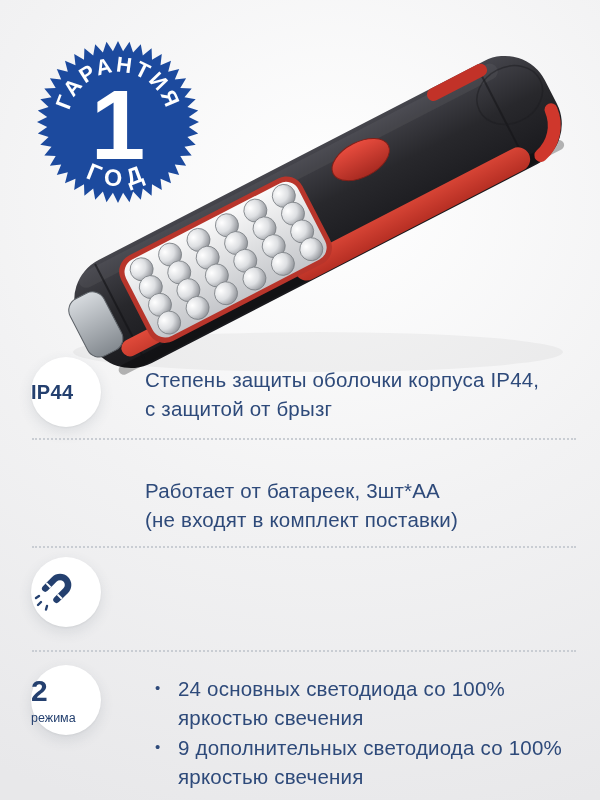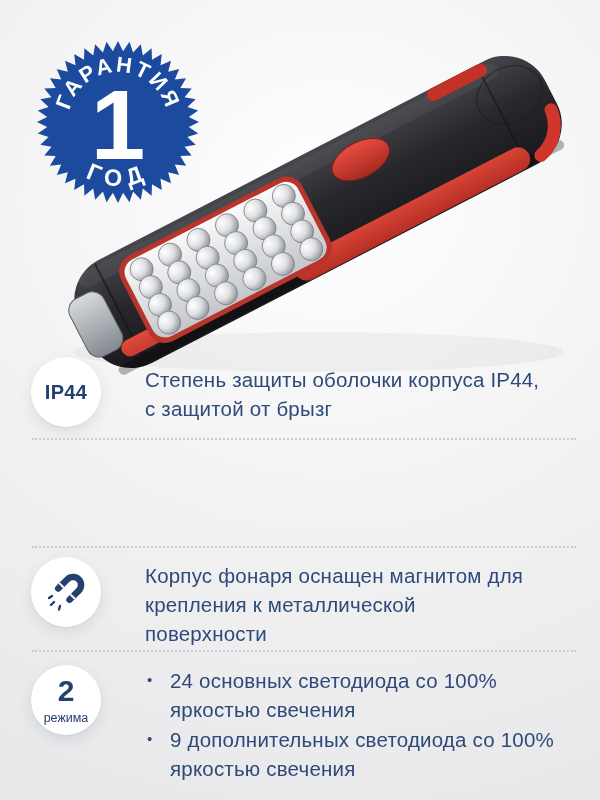--- a/index.html
+++ b/index.html
@@ -9,28 +9,28 @@
   
   .hero{position:absolute;left:0;top:0;width:600px;height:350px;}
   .badge-svg{position:absolute;left:28px;top:32px;width:180px;height:180px;z-index:2;}
   .star{fill:var(--badge-blue);}
   .arc-text{fill:#ffffff;font-weight:bold;font-family:"Liberation Sans",sans-serif;}
   .big-one{fill:#ffffff;font-weight:bold;font-family:"Liberation Sans",sans-serif;font-size:98px;}
   .flash-svg{position:absolute;left:42px;top:50px;width:552px;height:326px;z-index:1;}
   
   .icon-circle{position:absolute;left:31px;width:70px;height:70px;border-radius:50%;background:#ffffff;
                box-shadow:0 5px 14px rgba(60,70,90,0.12), 0 1px 2px rgba(0,0,0,0.05);
-               display:flex;flex-direction:column;align-items:center;justify-content:center;}
+               display:flex;flex-direction:column;align-items:flex-start;justify-content:center;}
   .ip44-label{font-size:20px;font-weight:bold;color:var(--icon-navy);letter-spacing:0.3px;}
   .modes-number{font-size:30px;font-weight:bold;color:var(--icon-navy);line-height:1;}
   .modes-caption{font-size:12.5px;color:var(--icon-navy);margin-top:5px;}
   .feature-text{position:absolute;left:145px;font-size:20.5px;line-height:1.42;color:var(--navy);
                 white-space:pre-line;letter-spacing:0.2px;}
   .sep{position:absolute;left:32px;right:24px;height:0;border-top:2px dotted var(--sep);}
-  .bullet-list{position:absolute;left:145px;margin:0;padding:0;list-style:none;}
+  .bullet-list{position:absolute;left:145px;margin:8px;padding:0;list-style:none;}
   .bullet-list li{position:relative;padding-left:25px;white-space:pre-line;font-size:20.5px;
                   line-height:1.42;color:var(--navy);letter-spacing:0.2px;margin-bottom:1px;}
   .bullet-list li::before{content:"•";position:absolute;left:2px;top:3px;font-size:15px;color:var(--navy);}
   .icon-svg{display:block;}
   .i-stroke{stroke:var(--icon-navy);fill:none;stroke-linecap:round;stroke-linejoin:round;}
   .i-text{fill:var(--icon-navy);font-weight:bold;font-family:"Liberation Sans",sans-serif;}
 </style>
 </head>
 <body>
 
@@ -129,38 +129,37 @@
   </div>
 
   <div class="icon-circle" style="top:357px">
     <span class="ip44-label">IP44</span>
   </div>
   <div class="feature-text" style="top:365px">Степень защиты оболочки корпуса IP44,
 с защитой от брызг</div>
 
   <div class="sep" style="top:438px"></div>
 
+  <div class="feature-text" style="top:476px">Работает от батареек, 3шт*АА
+(не входят в комплект поставки)</div>
 
   <div class="sep" style="top:546px"></div>
 
   <div class="icon-circle" style="top:557px">
     <svg class="icon-svg" width="44" height="44" viewBox="0 0 44 44">
       <g transform="rotate(45 22 22)">
         <path d="M 14,25 L 14,12 A 8,8 0 0 1 30,12 L 30,25" class="i-stroke" stroke-width="6.5"></path>
         <line x1="11" y1="20.5" x2="17.2" y2="20.5" stroke="#ffffff" stroke-width="2"></line>
         <line x1="26.8" y1="20.5" x2="33" y2="20.5" stroke="#ffffff" stroke-width="2"></line>
       </g>
       <line x1="8" y1="26" x2="5" y2="28" class="i-stroke" stroke-width="2.4"></line>
       <line x1="10" y1="32" x2="7" y2="35" class="i-stroke" stroke-width="2.4"></line>
       <line x1="16" y1="36" x2="15" y2="39.5" class="i-stroke" stroke-width="2.4"></line>
     </svg>
   </div>
-  <div class="feature-text" style="top:561px">Корпус фонаря оснащен магнитом для
-крепления к металлической
-поверхности</div>
 
   <div class="sep" style="top:650px"></div>
 
   <div class="icon-circle" style="top:665px">
     <span class="modes-number">2</span>
     <span class="modes-caption">режима</span>
   </div>
   <ul class="bullet-list" style="top:666px">
     <li>24 основных светодиода со 100%
 яркостью свечения</li>

